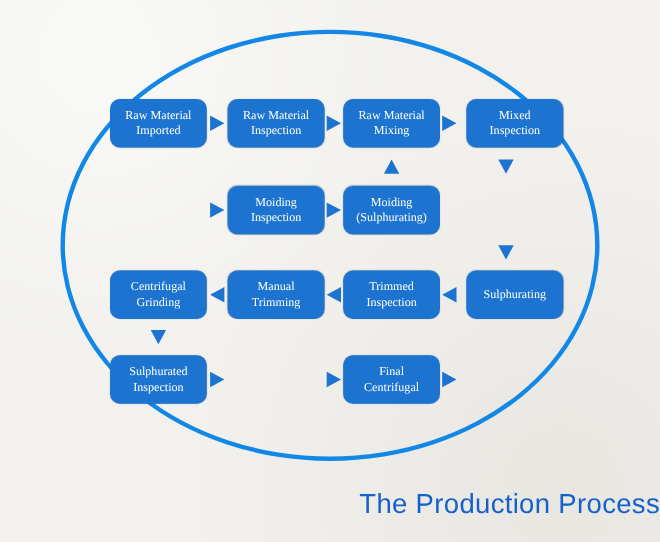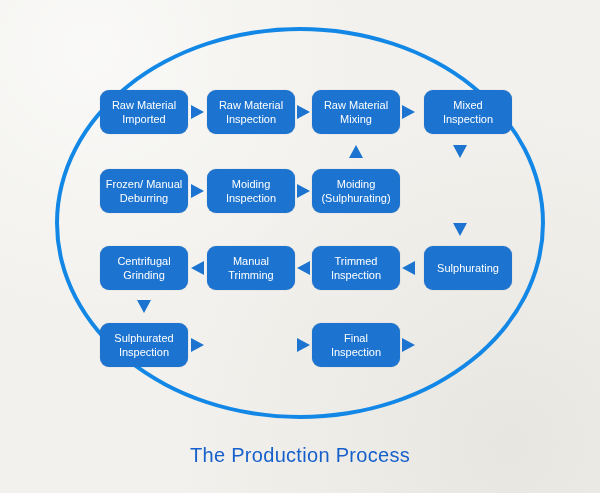--- a/index.html
+++ b/index.html
@@ -28,33 +28,34 @@
     display:flex;align-items:center;justify-content:center;
     z-index:2;
     box-shadow:0 0 1px rgba(0,40,90,0.35);
   }
   .box-label{
     color:#ffffff;
     font-size:11px;
     line-height:1.3;
     text-align:center;
     white-space:pre-line;
+    font-family:Liberation Serif, serif;
   }
   .c1{left:100px}.c2{left:207px}.c3{left:312px}.c4{left:424px}
   .r1{top:90px}.r2{top:169px}.r3{top:246px}.r4{top:323px}
   .arr{position:absolute;width:0;height:0;z-index:2;}
   .arr.right{border-top:7px solid transparent;border-bottom:7px solid transparent;border-left:13px solid #1c74d0;}
   .arr.left{border-top:7px solid transparent;border-bottom:7px solid transparent;border-right:13px solid #1c74d0;}
   .arr.down{border-left:7px solid transparent;border-right:7px solid transparent;border-top:13px solid #1c74d0;}
   .arr.up{border-left:7px solid transparent;border-right:7px solid transparent;border-bottom:13px solid #1c74d0;}
   .diagram-title{
     position:absolute;
     left:0;top:444px;width:600px;
-    text-align:center;
-    font-size:20px;
+    text-align:right;
+    font-size:25px;
     letter-spacing:0.3px;
     color:#1660cc;
   }
 </style>
 </head>
 <body>
 
 <div class="canvas">
 
   <div class="ellipse"></div>
@@ -69,24 +70,20 @@
   </div>
   <div class="box r1 c3">
     <span class="box-label">Raw Material
 Mixing</span>
   </div>
   <div class="box r1 c4">
     <span class="box-label">Mixed
 Inspection</span>
   </div>
 
-  <div class="box r2 c1">
-    <span class="box-label">Frozen/ Manual
-Deburring</span>
-  </div>
   <div class="box r2 c2">
     <span class="box-label">Moiding
 Inspection</span>
   </div>
   <div class="box r2 c3">
     <span class="box-label">Moiding
 (Sulphurating)</span>
   </div>
 
   <div class="box r3 c2">
@@ -104,21 +101,21 @@
   <div class="box r3 c4">
     <span class="box-label">Sulphurating</span>
   </div>
 
   <div class="box r4 c1">
     <span class="box-label">Sulphurated
 Inspection</span>
   </div>
   <div class="box r4 c3">
     <span class="box-label">Final
-Inspection</span>
+Centrifugal</span>
   </div>
 
   <div class="arr right" style="left:191px;top:105px;"></div>
   <div class="arr right" style="left:297px;top:105px;"></div>
   <div class="arr right" style="left:402px;top:105px;"></div>
 
   <div class="arr right" style="left:191px;top:184px;"></div>
   <div class="arr right" style="left:297px;top:184px;"></div>
 
   <div class="arr left" style="left:191px;top:261px;"></div>

